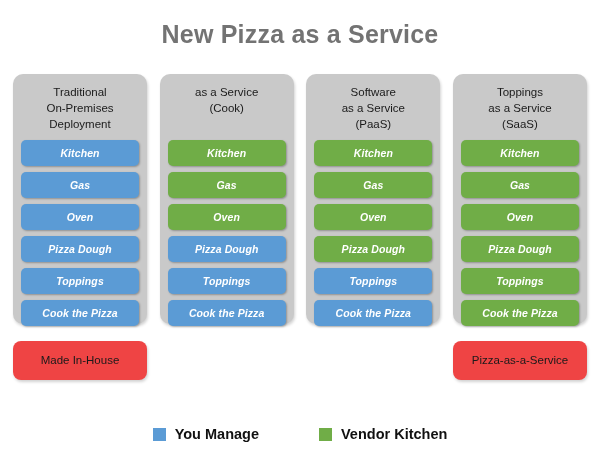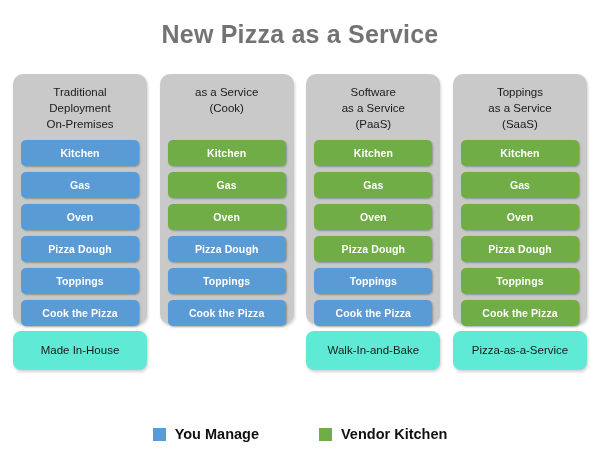--- a/index.html
+++ b/index.html
@@ -66,44 +66,45 @@
   .panel-header .hline {
     display: block;
     white-space: nowrap;
   }
 
   .pill-list {
     display: flex;
     flex-direction: column;
     gap: 6px;
     flex: 1 1 auto;
+    font-style: italic;
   }
 
   .pill {
     height: 26px;
     line-height: 26px;
     border-radius: 5px;
     text-align: center;
     font-size: 10.5px;
     font-weight: bold;
     color: #ffffff;
     letter-spacing: 0.1px;
     box-shadow: 1px 1px 2px rgba(0,0,0,0.28);
     box-sizing: border-box;
     white-space: nowrap;
     overflow: hidden;
   }
   .pill.manage-you   { background: #5b9bd5; }
   .pill.manage-vendor{ background: #70ad47; }
 
   .footer-box {
-    margin-top: 7px;
+    margin-top: 17px;
     height: 39px;
     line-height: 39px;
-    background: #5eead4;
+    background: #ef4444;
     border-radius: 8px;
     box-shadow: 1px 2px 3px rgba(0,0,0,0.18);
     text-align: center;
     font-size: 11.5px;
     color: #1a1a1a;
     white-space: nowrap;
     overflow: hidden;
   }
 
   .legend {
@@ -137,22 +138,22 @@
 </head>
 <body>
 
 <div class="page-title">New Pizza as a Service</div>
 
 <div class="columns">
     <div class="column">
       <div class="panel">
         <div class="panel-header">
           <span class="hline">Traditional</span>
+          <span class="hline">On-Premises</span>
           <span class="hline">Deployment</span>
-          <span class="hline">On-Premises</span>
         </div>
         <div class="pill-list">
           <div class="pill manage-you">Kitchen</div>
           <div class="pill manage-you">Gas</div>
           <div class="pill manage-you">Oven</div>
           <div class="pill manage-you">Pizza Dough</div>
           <div class="pill manage-you">Toppings</div>
           <div class="pill manage-you">Cook the Pizza</div>
         </div>
       </div>
@@ -183,21 +184,20 @@
         </div>
         <div class="pill-list">
           <div class="pill manage-vendor">Kitchen</div>
           <div class="pill manage-vendor">Gas</div>
           <div class="pill manage-vendor">Oven</div>
           <div class="pill manage-vendor">Pizza Dough</div>
           <div class="pill manage-you">Toppings</div>
           <div class="pill manage-you">Cook the Pizza</div>
         </div>
       </div>
-      <div class="footer-box">Walk-In-and-Bake</div>
     </div>
     <div class="column">
       <div class="panel">
         <div class="panel-header">
           <span class="hline">Toppings</span>
           <span class="hline">as a Service</span>
           <span class="hline">(SaaS)</span>
         </div>
         <div class="pill-list">
           <div class="pill manage-vendor">Kitchen</div>

